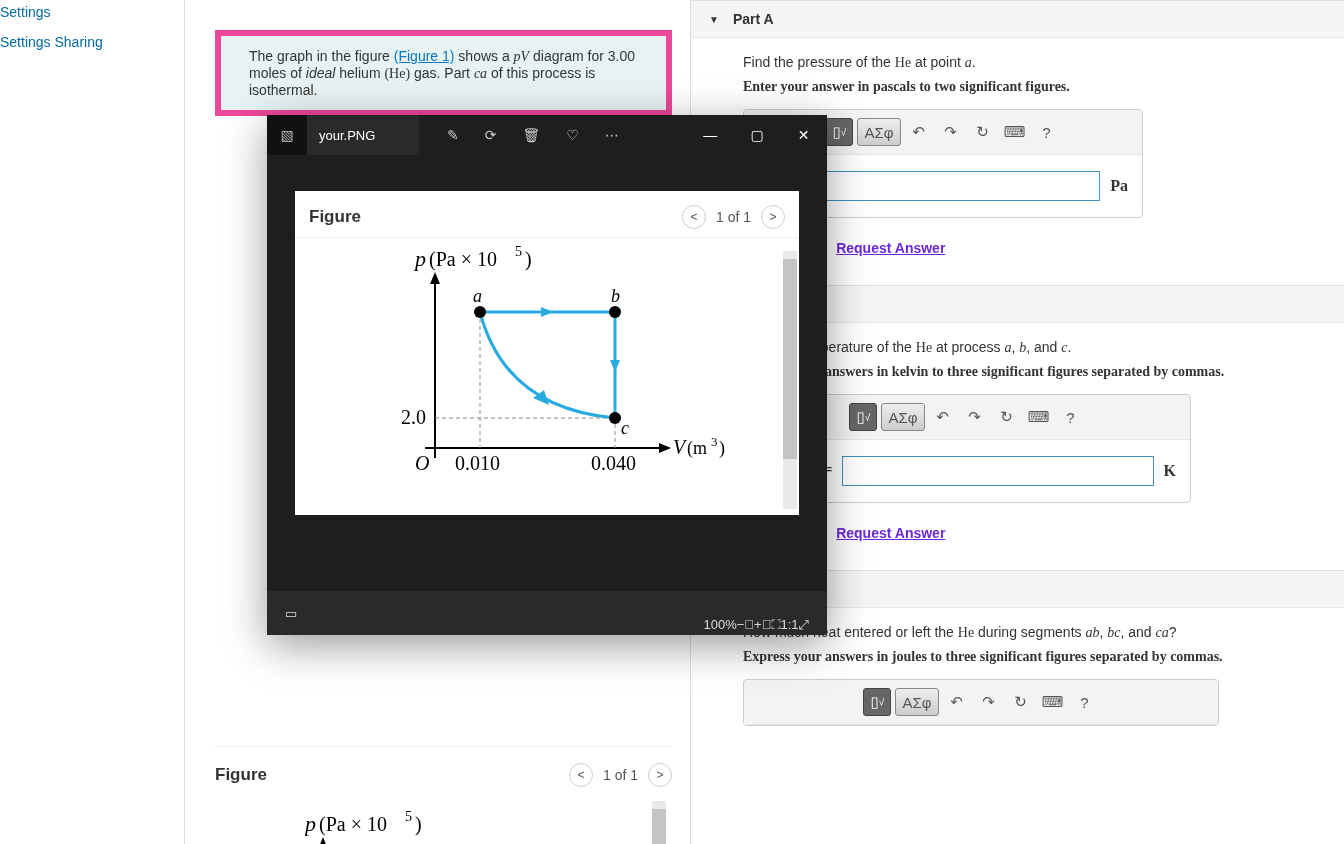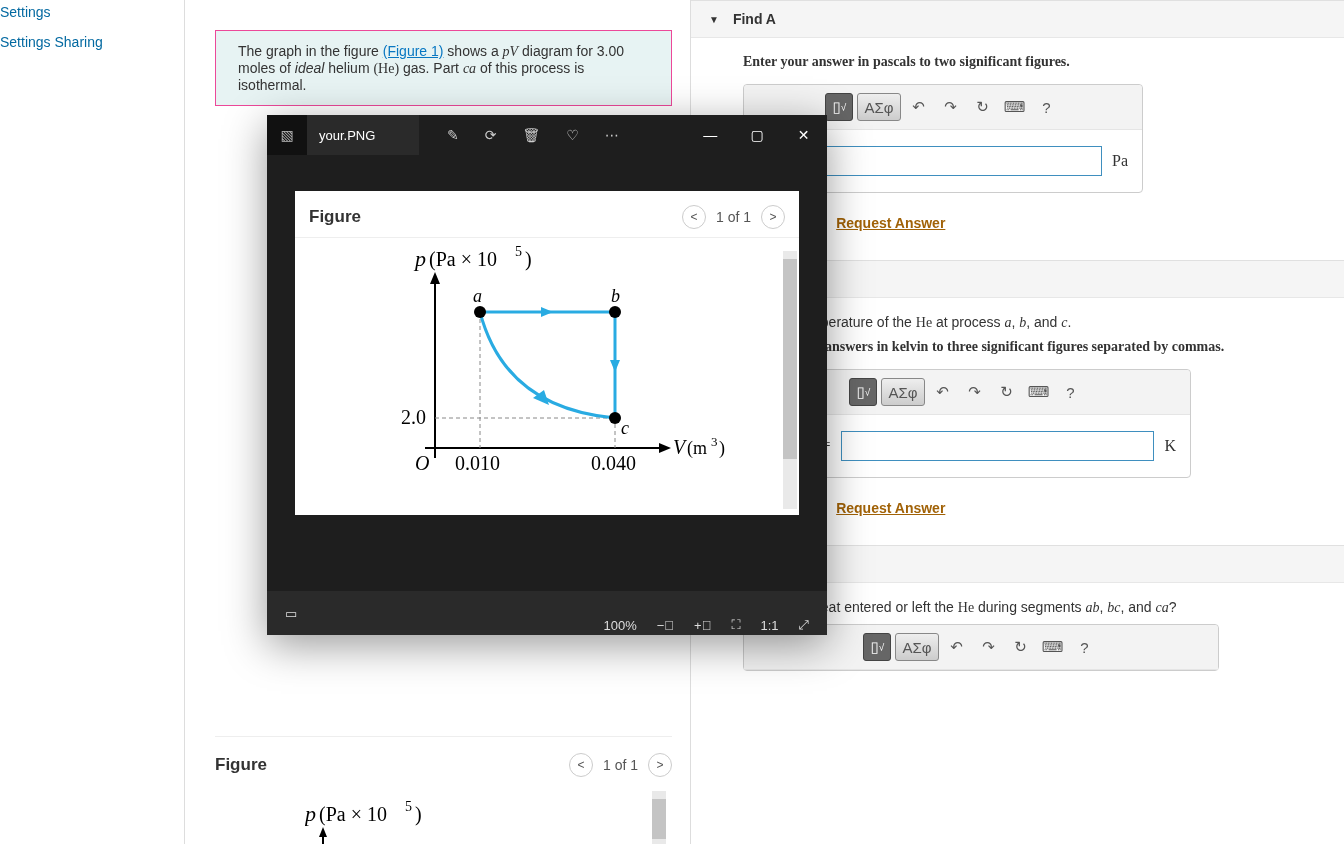--- a/index.html
+++ b/index.html
@@ -2,64 +2,64 @@
 <html><head>
 <meta charset="utf-8">
 <style>
   * { box-sizing: border-box; margin:0; padding:0; }
   body { font-family: Arial, Helvetica, sans-serif; font-size:14px; color:#333; width:1344px; height:844px; overflow:hidden; background:#fff;}
   .layout { display:flex; width:100%; height:100%; }
   .left-nav { width:185px; border-right:1px solid #ddd; height:100%; padding-top:0px;}
   .left-nav a { display:block; color:#0369a1; text-decoration:none; padding:4px 0 14px 0;}
   .left-nav a + a { padding-top:0px;}
   .center { width:505px; position:relative; padding:30px 18px 0 30px;}
-  .center .blurb { background:#e7f3f3; border:1px solid #ec4899; padding:12px 22px; color:#333;}
+  .center .blurb { background:#e7f3f3; border:6px solid #ec4899; padding:12px 28px; color:#333;}
   .center .blurb a { color:#0877c2; text-decoration:underline;}
   .ital { font-style:italic;}
   .fig-panel { margin-top:40px; border-top:1px solid #eee; }
   .fig-head { display:flex; justify-content:space-between; align-items:center; padding:16px 0 10px 0;}
   .fig-title { font-weight:bold; font-size:17px; }
   .pager { display:flex; align-items:center; gap:10px; color:#555;}
   .pager .arrow { width:24px;height:24px;border:1px solid #ccc;border-radius:12px;display:flex;align-items:center;justify-content:center;font-size:12px;cursor:pointer;}
   .right { flex:1; border-left:1px solid #ddd; height:100%; overflow:hidden;}
   .part { border-top:1px solid #e0e0e0;}
   .part-head { background:#f5f5f5; padding:10px 18px; font-weight:bold; display:flex; align-items:center; gap:14px; border-bottom:1px solid #e7e7e7;}
   .part-head .tri { font-size:10px;}
   .part-body { padding:16px 30px 22px 52px; }
   .prompt { margin-bottom:8px;}
   .instr { font-weight:bold; margin-bottom:14px;font-family:Liberation Serif, serif;}
   .answer-box { border:1px solid #ccc; border-radius:4px; }
   .tools { display:flex; align-items:center; gap:4px; padding:8px 0 8px 0; justify-content:center; background:#f3f3f3; border-bottom:1px solid #e5e5e5; border-radius:4px 4px 0 0;}
   .tool { min-width:28px; height:28px; display:flex; align-items:center; justify-content:center; cursor:pointer; color:#555; font-size:15px;}
   .tool.boxed { border:1px solid #888; background:linear-gradient(#eee,#ccc); border-radius:3px; padding:0 6px;}
   .tool.dark { background:#666; color:#fff; border:1px solid #444;}
-  .eq-row { display:flex; align-items:center; padding:16px 14px; gap:10px;}
+  .eq-row { display:flex; align-items:center; padding:16px 14px; gap:10px;font-weight:bold;}
   .eq-label { font-style:italic; font-family:'Times New Roman',serif; font-size:16px; white-space:nowrap;}
   .eq-input { flex:1; height:30px; border:1px solid #3f8fbf; }
   .unit { font-family:'Times New Roman',serif; font-size:16px;}
   .actions { display:flex; align-items:center; gap:20px; margin-top:14px;}
   .btn-submit { background:#0a7da6; color:#fff; font-weight:bold; border:none; padding:8px 14px; cursor:pointer;}
-  .lnk { color:#a16207; text-decoration:underline; font-weight:bold; cursor:pointer;}
+  .lnk { color:#6d28d9; text-decoration:underline; font-weight:bold; cursor:pointer;}
   sub { font-size:11px;}
   
   .photos { position:absolute; left:82px; top:115px; width:560px; height:520px; background:#1e1e1e; color:#fff; box-shadow:0 10px 40px rgba(0,0,0,.4); z-index:50;}
   .photos .titlebar { height:40px; display:flex; align-items:stretch;}
   .titlebar .seg { display:flex; align-items:center; justify-content:center;}
   .titlebar .home { width:40px; background:#111; color:#bbb;}
   .titlebar .name { width:112px; background:#2a2a2a; font-size:13px; padding-left:12px; display:flex; align-items:center;}
   .titlebar .icons { flex:1; display:flex; align-items:center; gap:26px; padding-left:28px; color:#ccc;}
   .titlebar .winctl { width:140px; display:flex;}
   .winctl div { flex:1; display:flex; align-items:center; justify-content:center; font-size:14px; cursor:pointer;}
   .photos .canvas { margin:36px 28px 0 28px; background:#fff; color:#333; height:324px; position:relative;}
   .canvas .inner-head { display:flex; justify-content:space-between; align-items:center; padding:14px 14px 8px 14px; border-bottom:1px solid #eee;}
   .canvas .inner-head .ftitle { font-weight:bold; font-size:17px;}
   .canvas .scroll { position:absolute; right:2px; top:60px; bottom:6px; width:14px; background:#e9e9e9;}
   .canvas .scroll .thumb { position:absolute; left:0; right:0; top:8px; height:200px; background:#c4c4c4;}
   .photos .bottombar { position:absolute; bottom:0; left:0; right:0; height:44px; background:#2a2a2a; display:flex; align-items:center; justify-content:space-between; padding:0 18px; color:#ddd; font-size:13px;}
-  .bottombar .bicons { display:flex; gap:20px; align-items:center;margin-top:24px;}
+  .bottombar .bicons { display:flex; margin-top:24px;}
   svg text { font-family:'Times New Roman',serif;}
 </style>
 </head>
 <body>
 
 <div class="layout">
   <div class="left-nav">
     <a href="#">Settings</a>
     <a href="#">Settings Sharing</a>
   </div>
@@ -177,23 +177,26 @@
         </div>
       </div>
     </div>
   </div>
 
   <div class="right">
 
     <div class="part">
       <div class="part-head">
         <span class="tri">▼</span>
-        <span>Find A</span>
+        <span>Part A</span>
       </div>
       <div class="part-body">
+        <div class="prompt">
+          <span>Find the pressure of the </span><span style="font-family:'Times New Roman',serif">He</span><span> at point </span><span class="ital" style="font-family:'Times New Roman',serif">a</span><span>.</span>
+        </div>
         <div class="instr">Enter your answer in pascals to two significant figures.</div>
         <div class="answer-box" style="width:400px;">
           <div class="tools">
             <div class="tool boxed dark">▯<sup style="font-size:10px">√</sup></div>
             <div class="tool boxed">ΑΣφ</div>
             <div class="tool">↶</div>
             <div class="tool">↷</div>
             <div class="tool">↻</div>
             <div class="tool">⌨</div>
             <div class="tool">?</div>
@@ -246,20 +249,21 @@
 
     <div class="part">
       <div class="part-head">
         <span class="tri">▼</span>
         <span>Part C</span>
       </div>
       <div class="part-body">
         <div class="prompt">
           <span>How much heat entered or left the </span><span style="font-family:'Times New Roman',serif">He</span><span> during segments </span><span class="ital" style="font-family:'Times New Roman',serif">ab</span>, <span class="ital" style="font-family:'Times New Roman',serif">bc</span>, and <span class="ital" style="font-family:'Times New Roman',serif">ca</span>?
         </div>
+        <div class="instr">Express your answers in joules to three significant figures separated by commas.</div>
         <div class="answer-box" style="width:476px;">
           <div class="tools">
             <div class="tool boxed dark">▯<sup style="font-size:10px">√</sup></div>
             <div class="tool boxed">ΑΣφ</div>
             <div class="tool">↶</div>
             <div class="tool">↷</div>
             <div class="tool">↻</div>
             <div class="tool">⌨</div>
             <div class="tool">?</div>
           </div>

